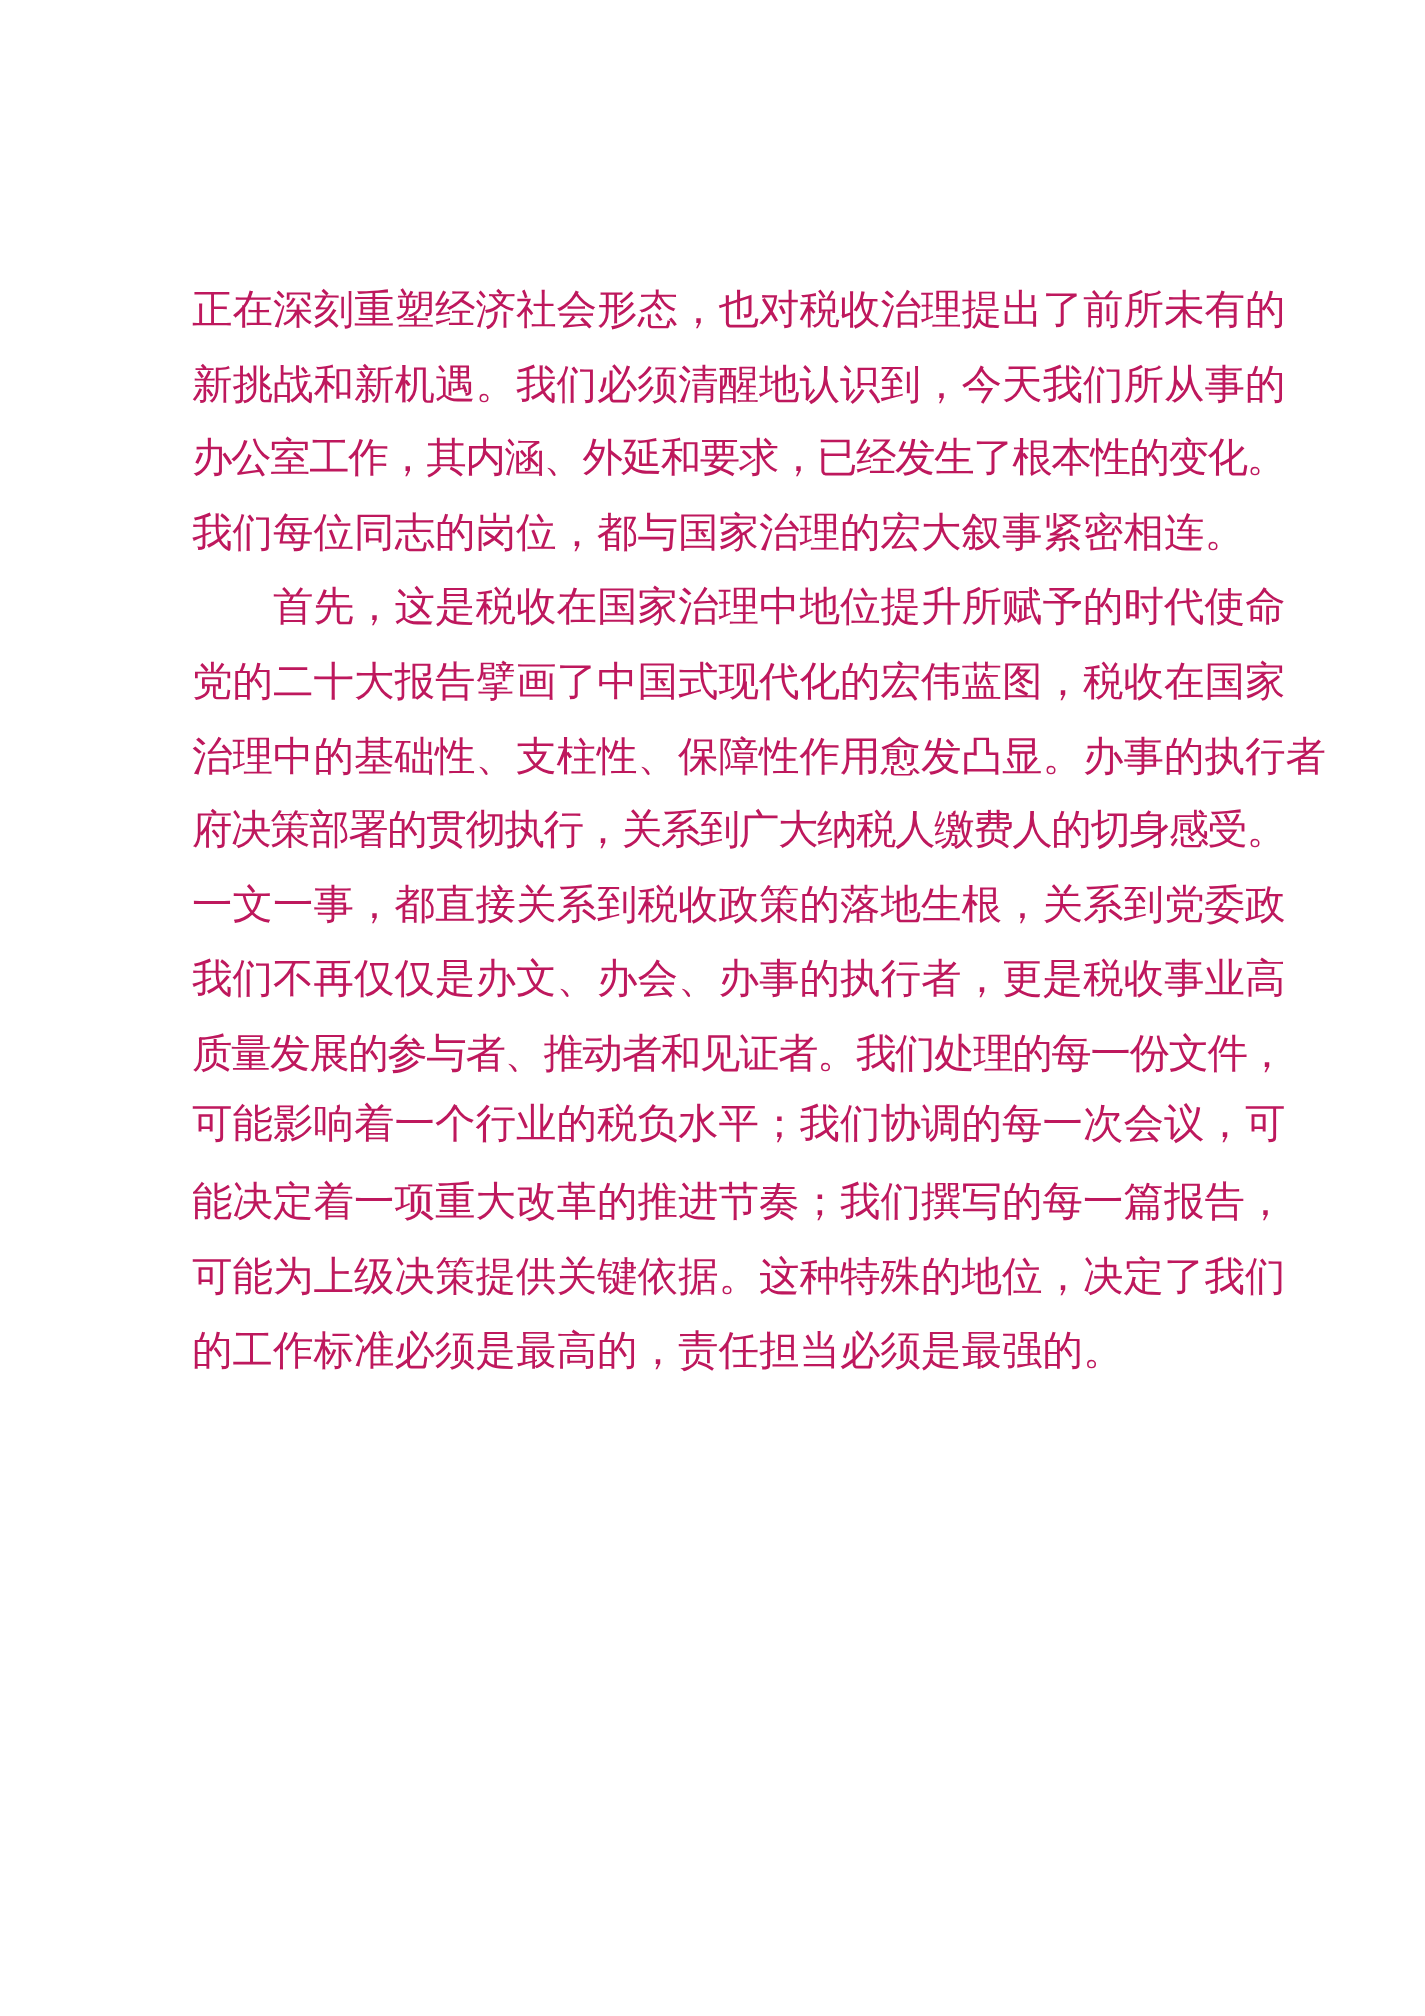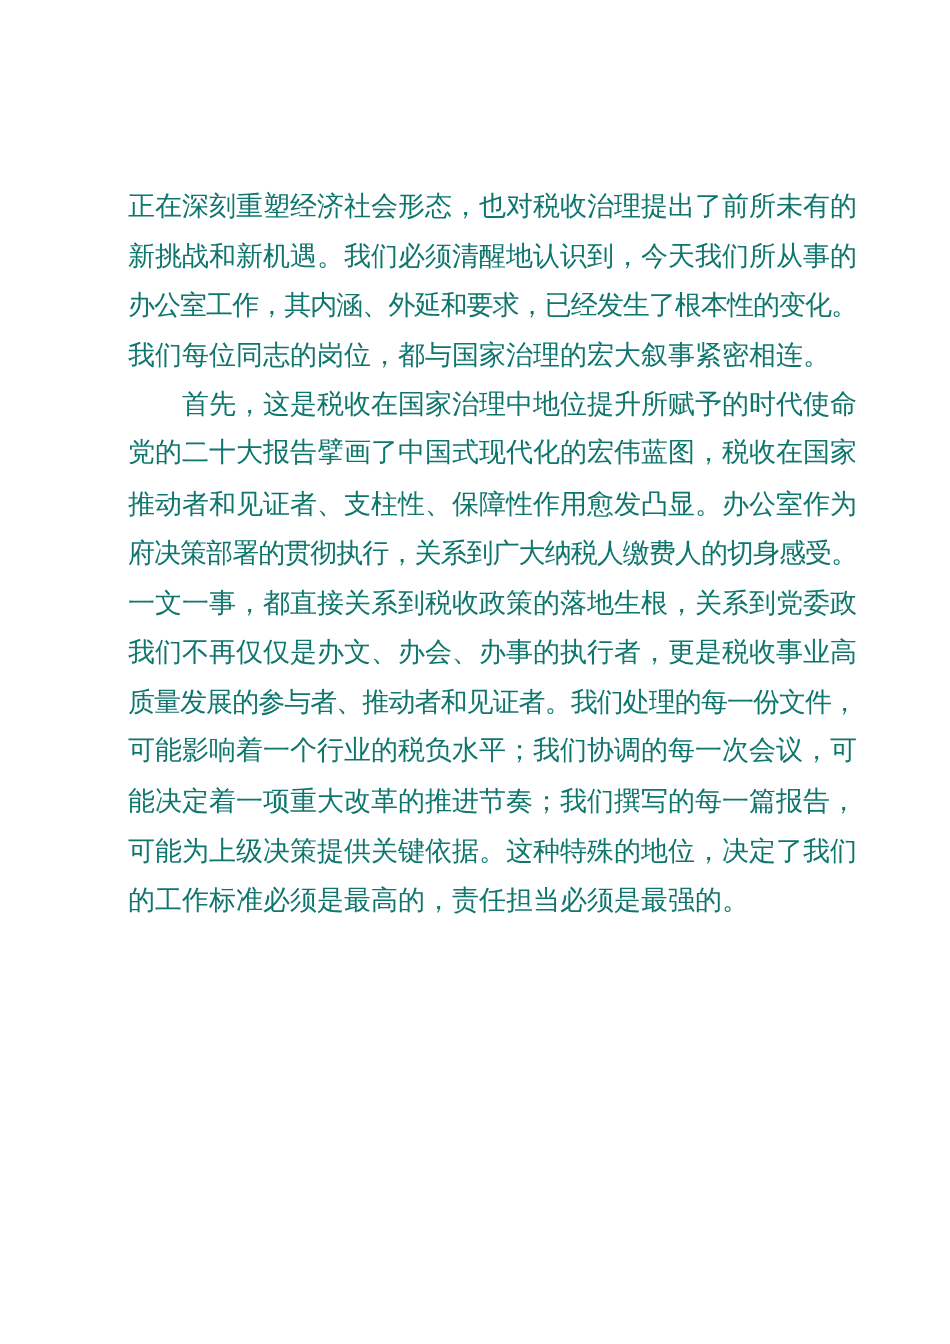--- a/index.html
+++ b/index.html
@@ -7,21 +7,21 @@
     margin: 0;
     padding: 0;
     background: #ffffff;
   }
   .page {
     position: relative;
     width: 950px;
     height: 1344px;
     background: #ffffff;
     overflow: hidden;
-    color: #0f766e;
+    color: #be185d;
     font-family: "Liberation Sans", "DejaVu Sans", sans-serif;
   }
   .doc-body {
     padding: 182px 0 0 128px;
     width: 729px;
   }
   .paragraph {
     margin: 0;
     padding: 0;
   }
@@ -46,22 +46,22 @@
 <div class="page">
   <div class="doc-body">
       <div class="paragraph">
         <div class="line" style="text-align: justify; text-align-last: justify;"><span class="t">正在深刻重塑经济社会形态，也对税收治理提出了前所未有的</span></div>
         <div class="line" style="text-align: justify; text-align-last: justify;"><span class="t">新挑战和新机遇。我们必须清醒地认识到，今天我们所从事的</span></div>
         <div class="line"><span class="t" style="letter-spacing: -0.96px;">办公室工作，其内涵、外延和要求，已经发生了根本性的变化。</span></div>
         <div class="line"><span class="t">我们每位同志的岗位，都与国家治理的宏大叙事紧密相连。</span></div>
       </div>
       <div class="paragraph">
         <div class="line indent" style="text-align: justify; text-align-last: justify;"><span class="t">首先，这是税收在国家治理中地位提升所赋予的时代使命</span></div>
-        <div class="line" style="text-align: justify; text-align-last: justify; font-family: Liberation Mono, monospace;"><span class="t">党的二十大报告擘画了中国式现代化的宏伟蓝图，税收在国家</span></div>
-        <div class="line" style="text-align: justify; text-align-last: justify;"><span class="t">推动者和见证者、支柱性、保障性作用愈发凸显。办公室作为</span></div>
+        <div class="line" style="text-align: justify; text-align-last: justify;"><span class="t">党的二十大报告擘画了中国式现代化的宏伟蓝图，税收在国家</span></div>
+        <div class="line" style="text-align: justify; text-align-last: justify;"><span class="t">治理中的基础性、支柱性、保障性作用愈发凸显。办事的执行者</span></div>
         <div class="line"><span class="t" style="letter-spacing: -0.96px;">府决策部署的贯彻执行，关系到广大纳税人缴费人的切身感受。</span></div>
         <div class="line" style="text-align: justify; text-align-last: justify;"><span class="t">一文一事，都直接关系到税收政策的落地生根，关系到党委政</span></div>
         <div class="line" style="text-align: justify; text-align-last: justify;"><span class="t">我们不再仅仅是办文、办会、办事的执行者，更是税收事业高</span></div>
         <div class="line"><span class="t" style="letter-spacing: -0.96px; text-align: center;">质量发展的参与者、推动者和见证者。我们处理的每一份文件，</span></div>
         <div class="line" style="text-align: justify; text-align-last: justify; font-family: Liberation Mono, monospace;"><span class="t">可能影响着一个行业的税负水平；我们协调的每一次会议，可</span></div>
         <div class="line" style="text-align: justify; text-align-last: justify;"><span class="t">能决定着一项重大改革的推进节奏；我们撰写的每一篇报告，</span></div>
         <div class="line" style="text-align: justify; text-align-last: justify; font-family: Liberation Serif, serif;"><span class="t">可能为上级决策提供关键依据。这种特殊的地位，决定了我们</span></div>
         <div class="line"><span class="t">的工作标准必须是最高的，责任担当必须是最强的。</span></div>
       </div>
     </div>

